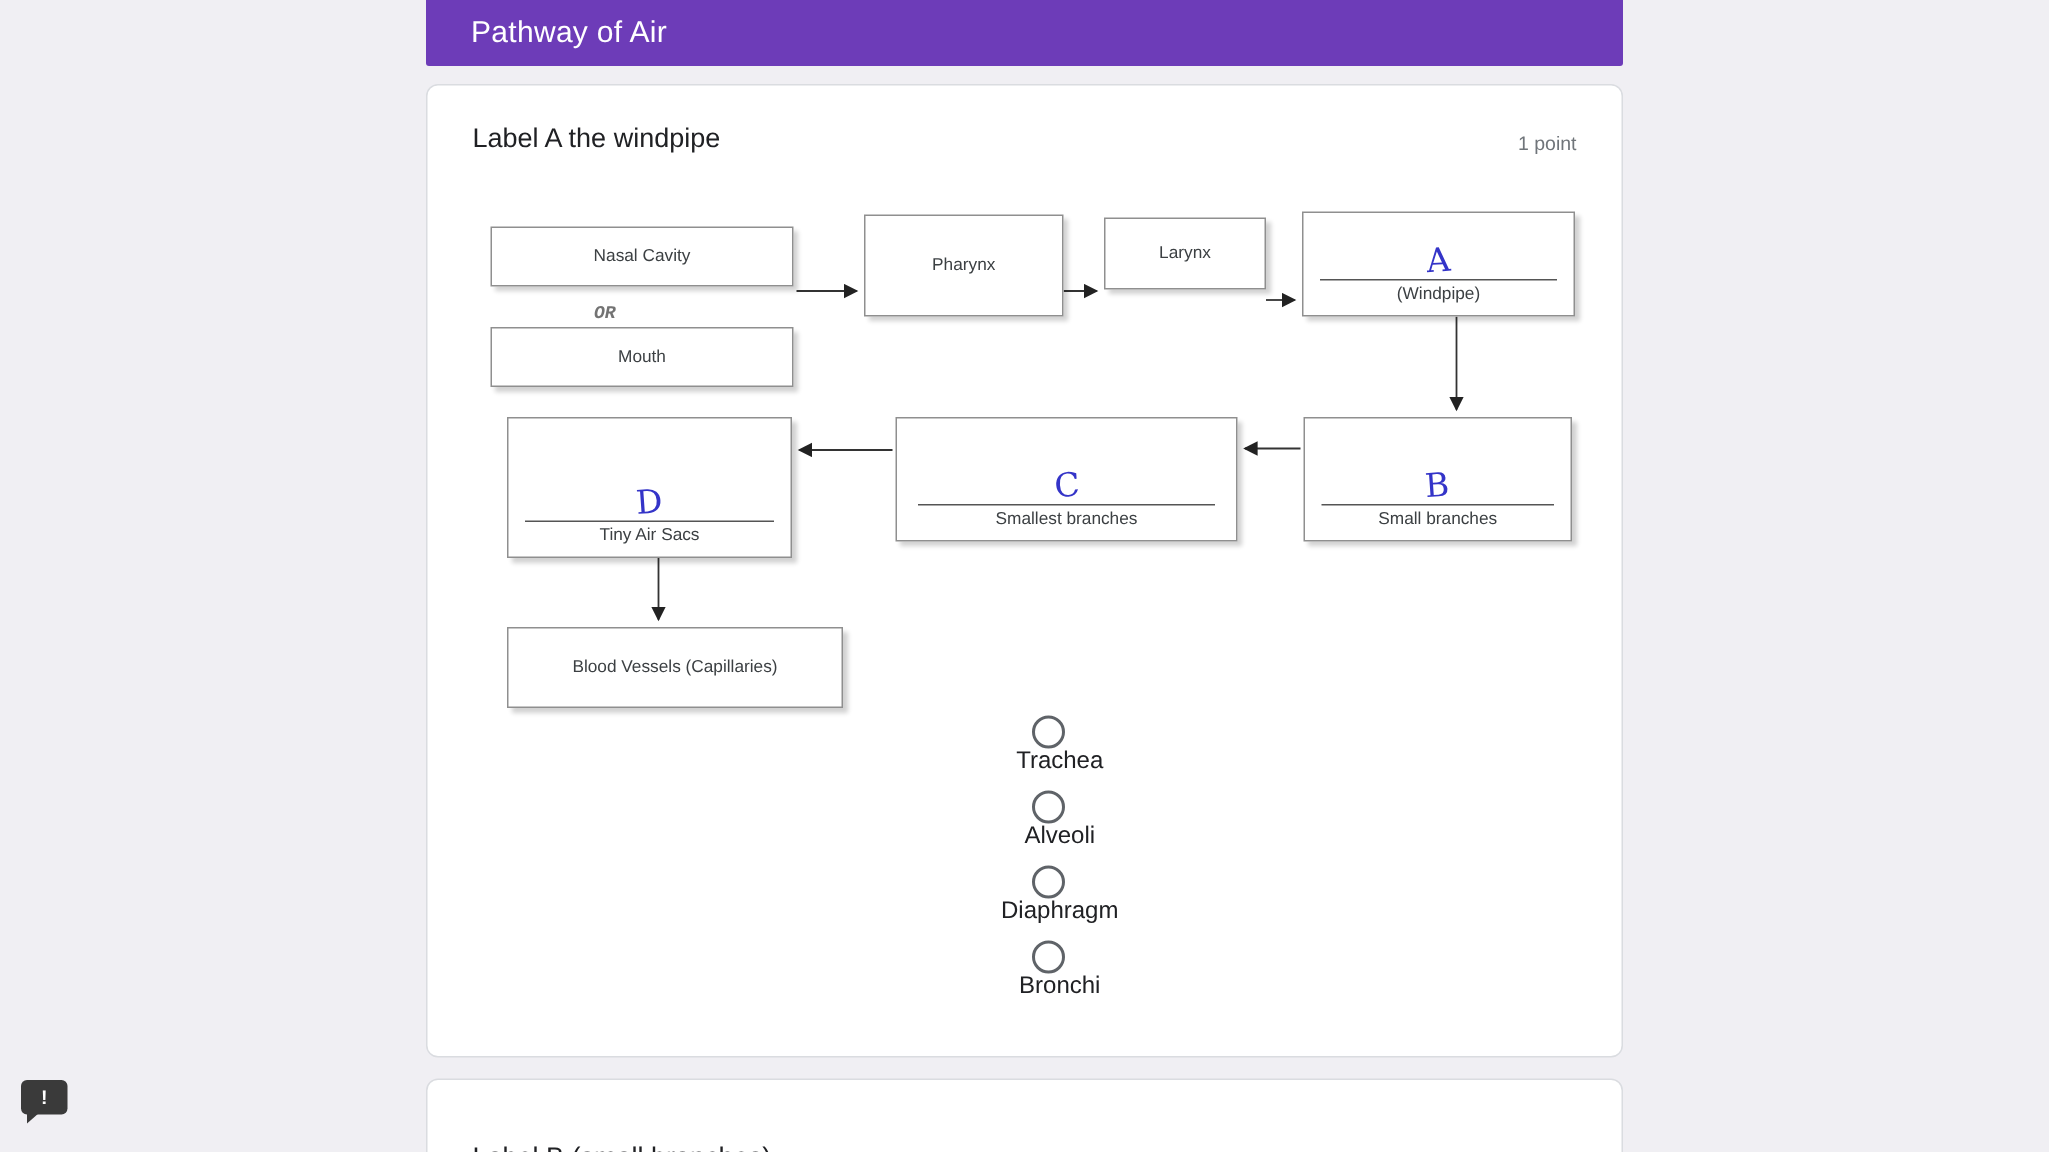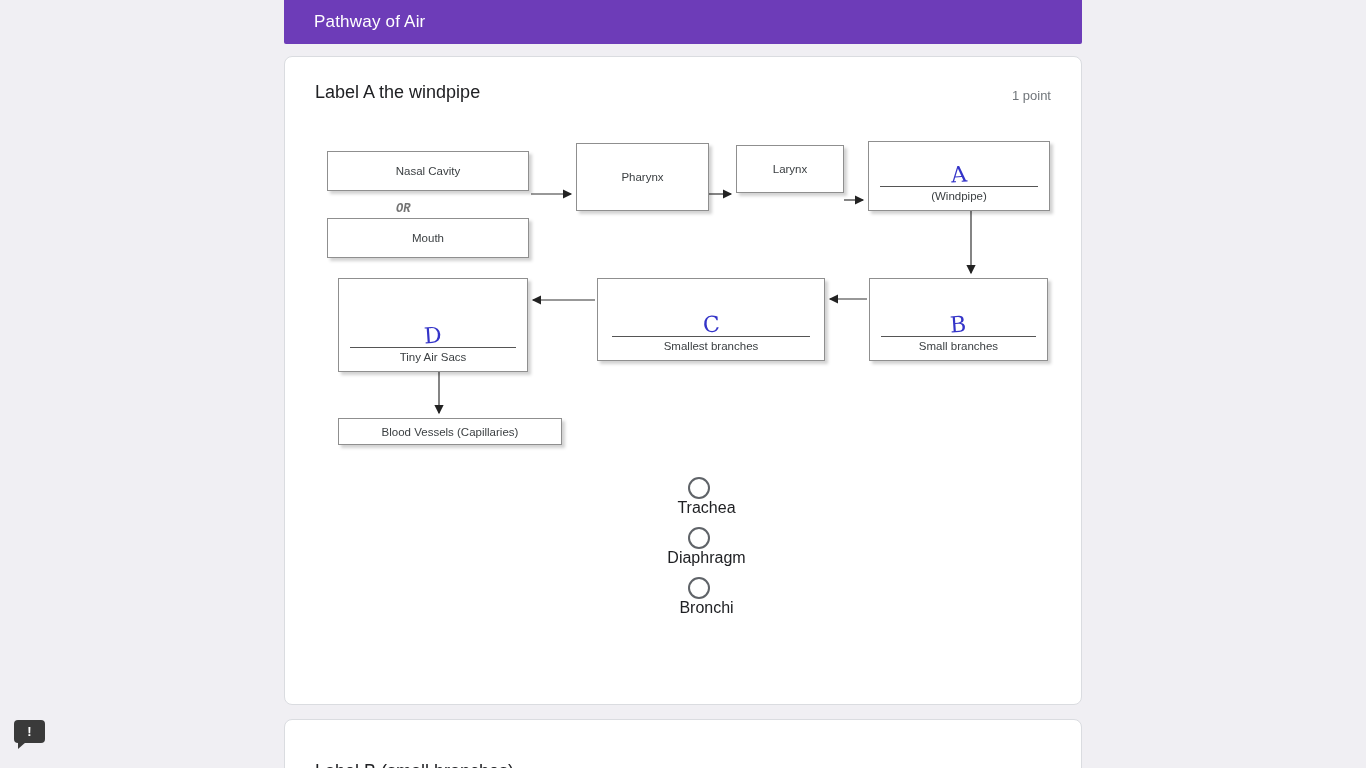--- a/index.html
+++ b/index.html
@@ -19,21 +19,21 @@
   .stage { position: relative; width: 1366px; height: 768px; }
 
   
   .banner {
     position: absolute; left: 284px; top: 0; width: 798px; height: 44px;
     background: var(--accent);
     border-radius: 0 0 2px 2px;
     display: flex; align-items: center;
     padding-left: 30px;
   }
-  .banner-title { color: #fff; font-size: 17px; letter-spacing: .2px; }
+  .banner-title { color: #fff; font-size: 20px; letter-spacing: .2px; }
 
   
   .card {
     position: absolute; left: 284px; top: 56px; width: 798px; height: 649px;
     background: #fff; border: 1px solid #dadce0; border-radius: 8px;
   }
   .q-header {
     display: flex; justify-content: space-between; align-items: flex-start;
     padding: 22px 30px 0 30px;
   }
@@ -163,27 +163,31 @@
         <div class="blank-line"></div>
         <div class="dlabel">Smallest branches</div>
       </div>
 
       <div class="dbox labeled" style="left:53px; top:137px; width:190px; height:94px;">
         <div class="hand">D</div>
         <div class="blank-line"></div>
         <div class="dlabel">Tiny Air Sacs</div>
       </div>
 
-      <div class="dbox" style="left:53px; top:277px; width:224px; height:27px;">Blood Vessels (Capillaries)</div>
+      <div class="dbox" style="left:53px; top:277px; width:224px; height:54px;">Blood Vessels (Capillaries)</div>
     </div>
 
     <div class="options">
       <div class="option-row">
         <span class="radio"></span>
         <span class="option-label">Trachea</span>
+      </div>
+      <div class="option-row">
+        <span class="radio"></span>
+        <span class="option-label">Alveoli</span>
       </div>
       <div class="option-row">
         <span class="radio"></span>
         <span class="option-label">Diaphragm</span>
       </div>
       <div class="option-row">
         <span class="radio"></span>
         <span class="option-label">Bronchi</span>
       </div>
     </div>

